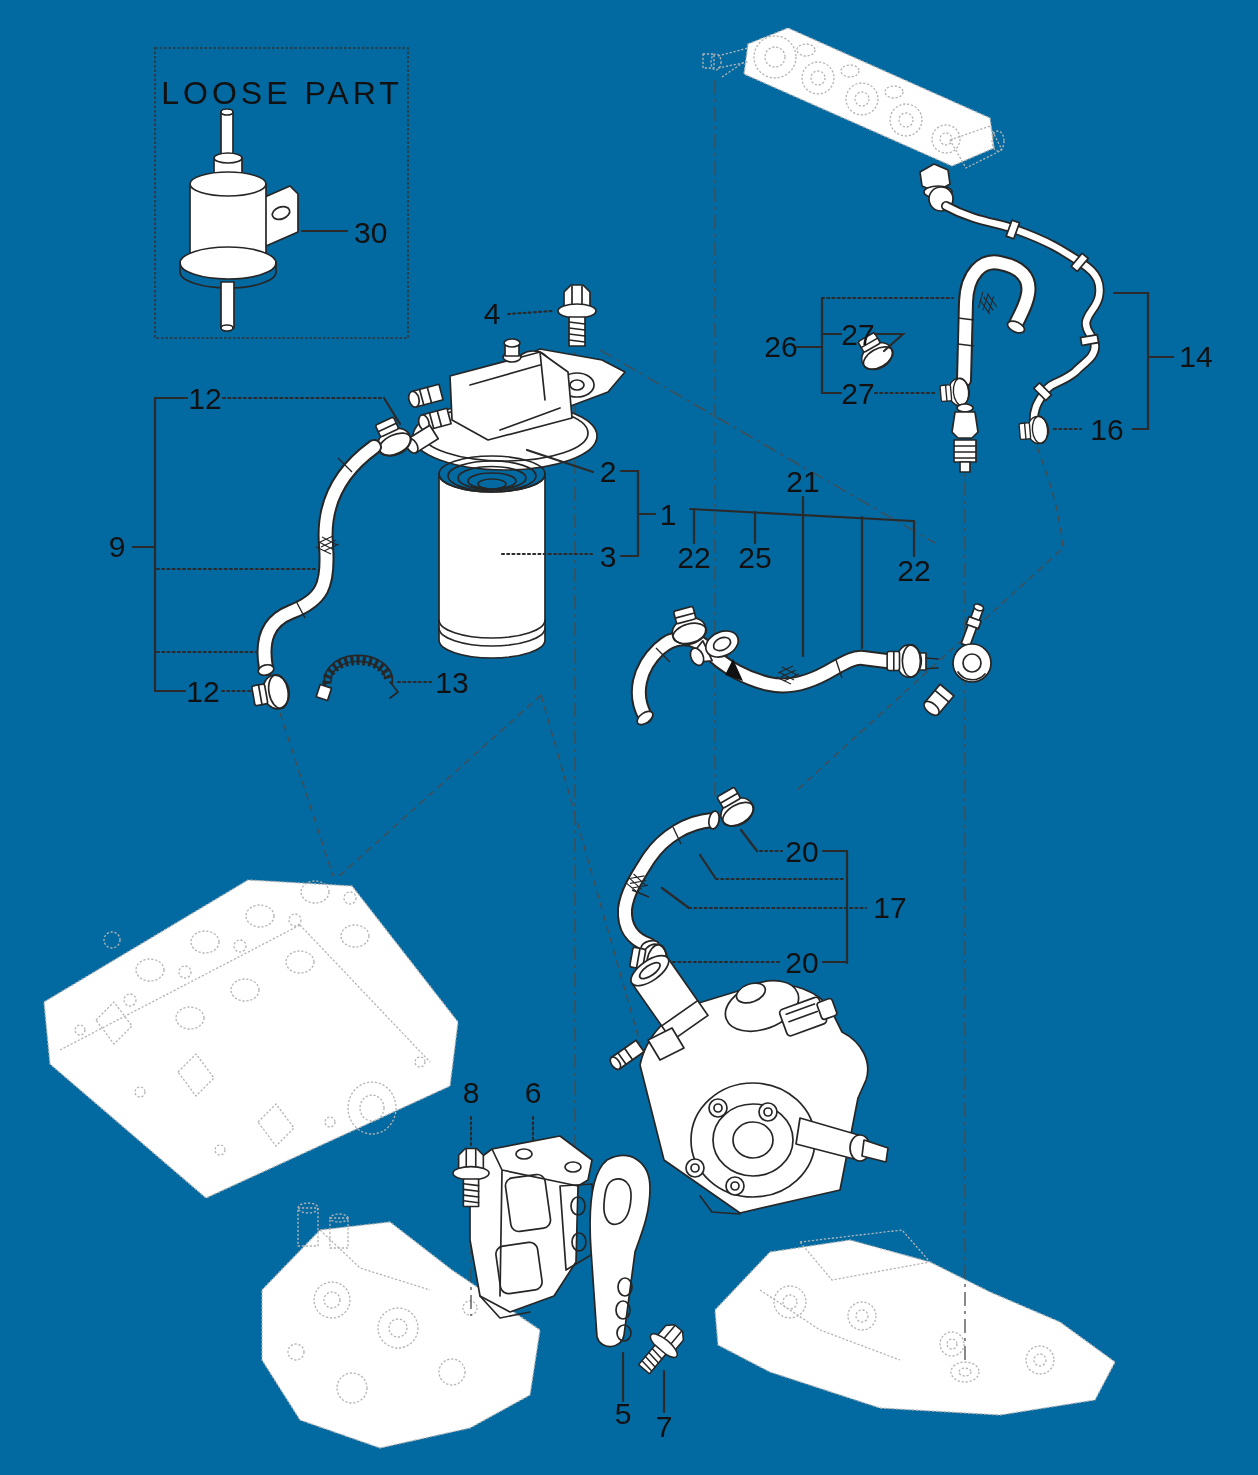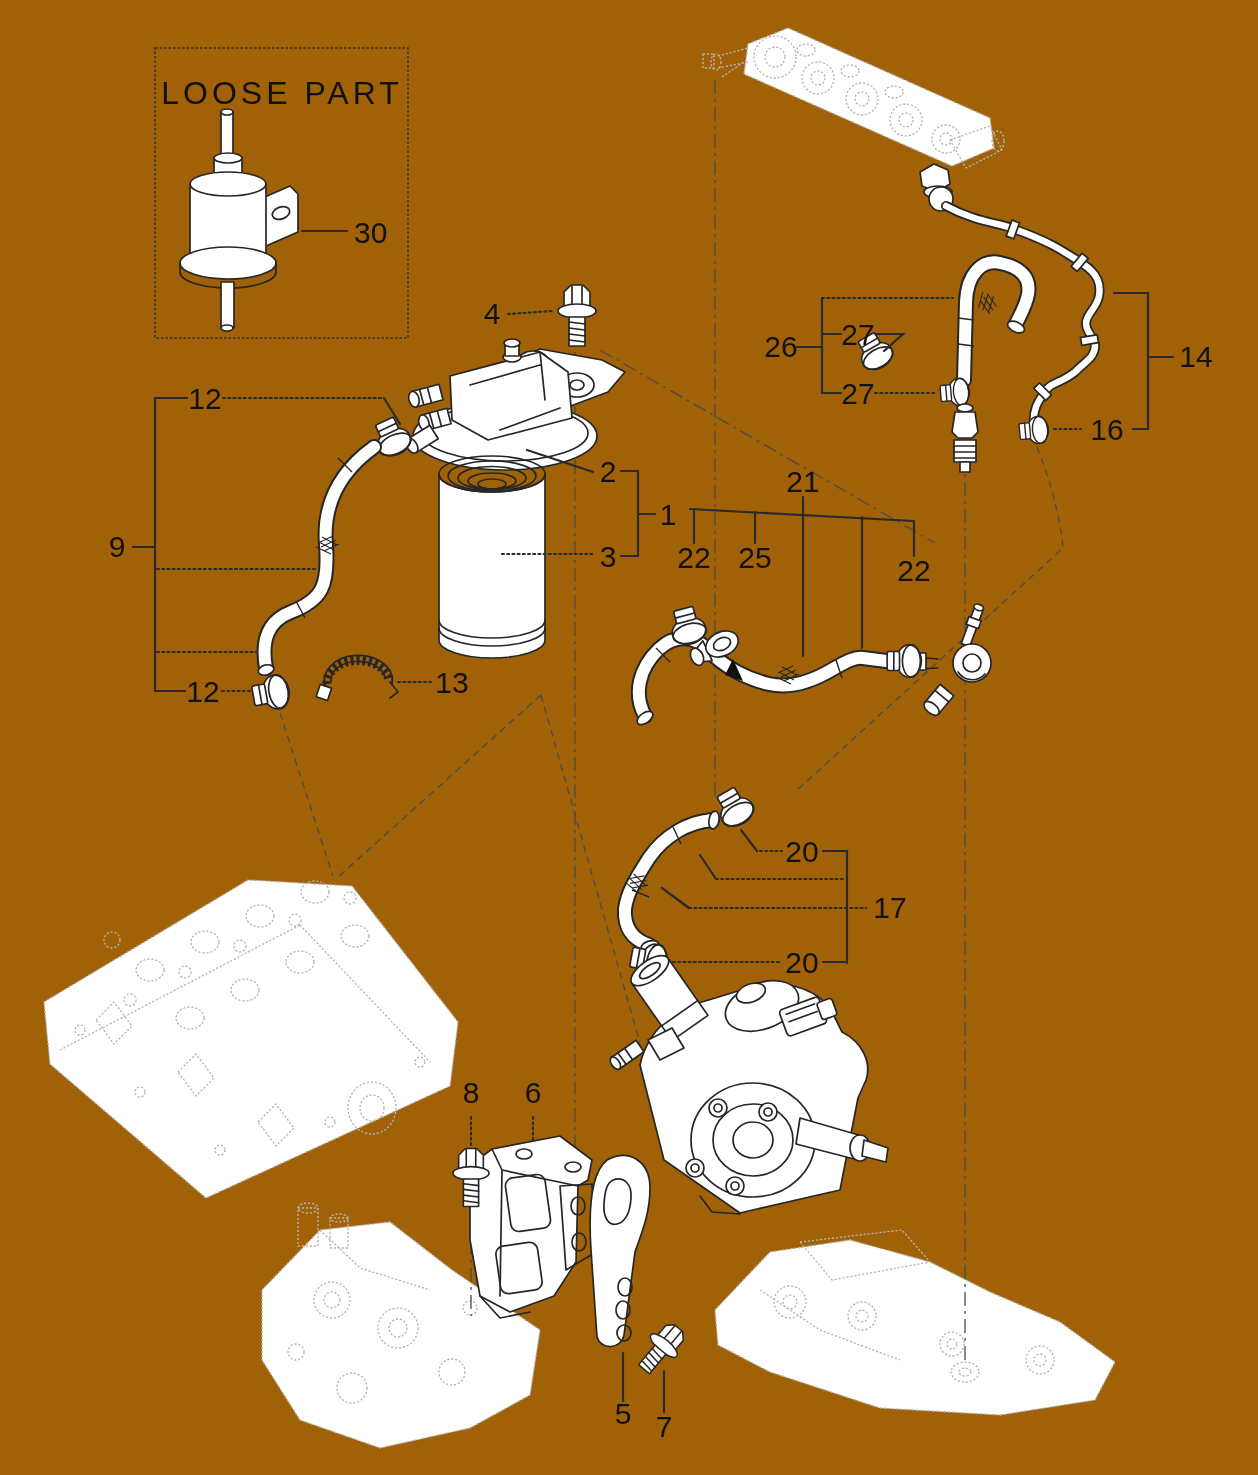--- a/index.html
+++ b/index.html
@@ -1,16 +1,16 @@
 <!DOCTYPE html>
 <html><head>
 <meta charset="utf-8">
 <style>
   html,body{margin:0;padding:0;background:#fff;}
-  #stage{position:relative;width:1258px;height:1475px;background:#a16207;overflow:hidden;
+  #stage{position:relative;width:1258px;height:1475px;background:#0369a1;overflow:hidden;
          font-family:"Liberation Sans",sans-serif;}
   svg{position:absolute;left:0;top:0;}
   svg *{vector-effect:none;}
   .part{stroke:#262626;stroke-width:1.7;fill:none;stroke-linecap:round;stroke-linejoin:round;}
   .pfill{fill:#ffffff;}
   .faint{stroke:#b4b4b4;stroke-width:1.3;fill:none;stroke-dasharray:2.2 1.8;stroke-linejoin:round;}
   .faintf{fill:#ffffff;}
   .lead{stroke:#2a2a2a;stroke-width:2.2;fill:none;stroke-linecap:round;}
   .lead-dot{stroke:#2a2a2a;stroke-width:2.1;fill:none;stroke-dasharray:2 3.2;stroke-linecap:round;}
   .cons{stroke:#4a4a4a;stroke-width:1.3;fill:none;stroke-dasharray:14 5 3 5;}

